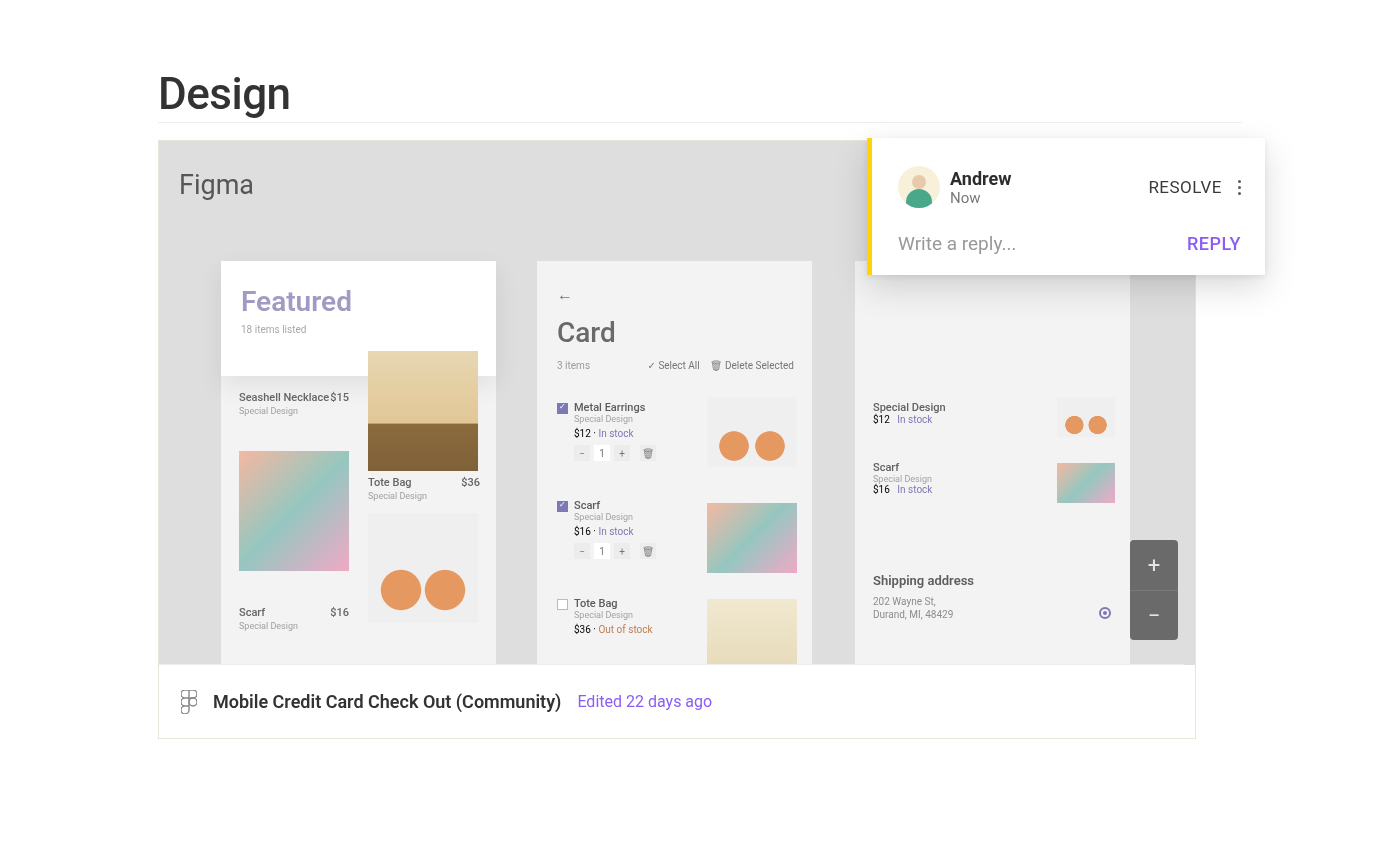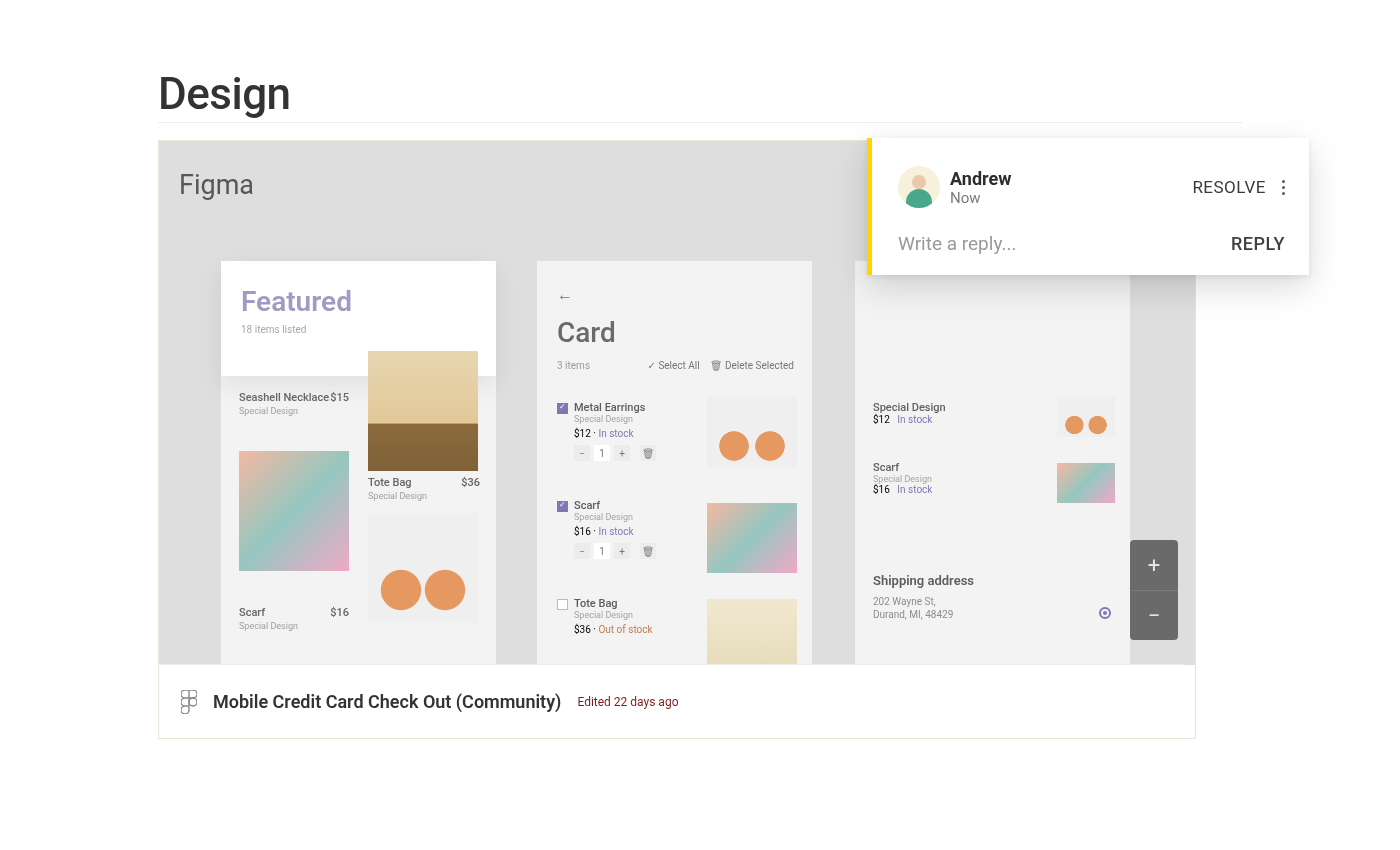--- a/index.html
+++ b/index.html
@@ -154,28 +154,28 @@
     display: flex;
     align-items: center;
     padding: 0 22px;
     gap: 16px;
   }
   .figma-logo {
     width: 16px; height: 24px; position: relative;
     color: #888;
   }
   .file-name { font-size: 18px; font-weight: 600; color: #333; }
-  .file-meta { font-size: 12px; color: #7f1d1d; text-align: center; }
+  .file-meta { font-size: 16px; color: #8b5cf6; text-align: center; }
 
   
   .comment {
     position: absolute;
     left: 867px;
     top: 138px;
-    width: 442px;
+    width: 398px;
     background: #fff;
     box-shadow: 0 12px 32px rgba(0,0,0,0.15), 0 2px 6px rgba(0,0,0,0.08);
     border-left: 5px solid #ffd400;
     padding: 28px 24px 20px 26px;
     z-index: 10;
   }
   .comment-head { display: flex; align-items: center; }
   .avatar {
     width: 42px; height: 42px; border-radius: 50%;
     background: linear-gradient(#f7f0da, #f7f0da);
@@ -190,21 +190,21 @@
   .author-block { margin-left: 10px; flex: 1; }
   .author-name { font-size: 18px; font-weight: 700; color: #2c2c2c; }
   .author-time { font-size: 15px; color: #7a7a7a; }
   .resolve { font-size: 17px; color: #3a3a3a; letter-spacing: 0.5px; cursor: pointer; }
   .kebab { margin-left: 16px; color: #5a5a5a; font-size: 18px; line-height: 1; cursor: pointer; display:flex; flex-direction:column; gap:3px; align-items:center; }
   .kebab span { width:3px; height:3px; background:#5a5a5a; border-radius:50%; display:block; }
   .comment-body { font-size: 19px; color: #2d2d2d; line-height: 1.55; margin-top: 22px; }
   .mention { color: #2a7db3; }
   .reply-row { display: flex; align-items: center; margin-top: 24px; }
   .reply-input { font-size: 19px; color: #999; flex: 1; }
-  .reply-btn { font-size: 18px; color: #404040; font-weight: 500; letter-spacing: 0.5px; cursor: pointer; }
+  .reply-btn { font-size: 18px; color: #8b5cf6; font-weight: 500; letter-spacing: 0.5px; cursor: pointer; }
 
   
   .zoom {
     position: absolute;
     left: 1130px;
     top: 540px;
     width: 48px;
     background: #6a6a6a;
     border-radius: 4px;
     overflow: hidden;

